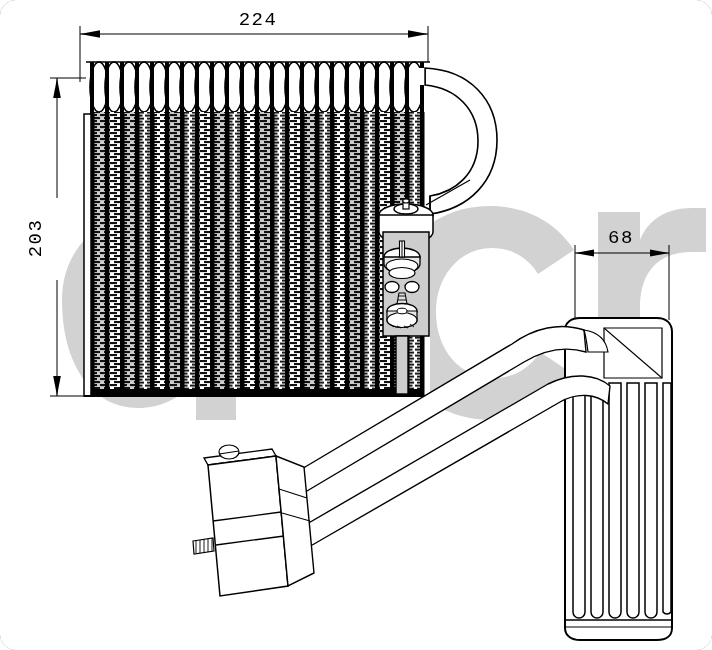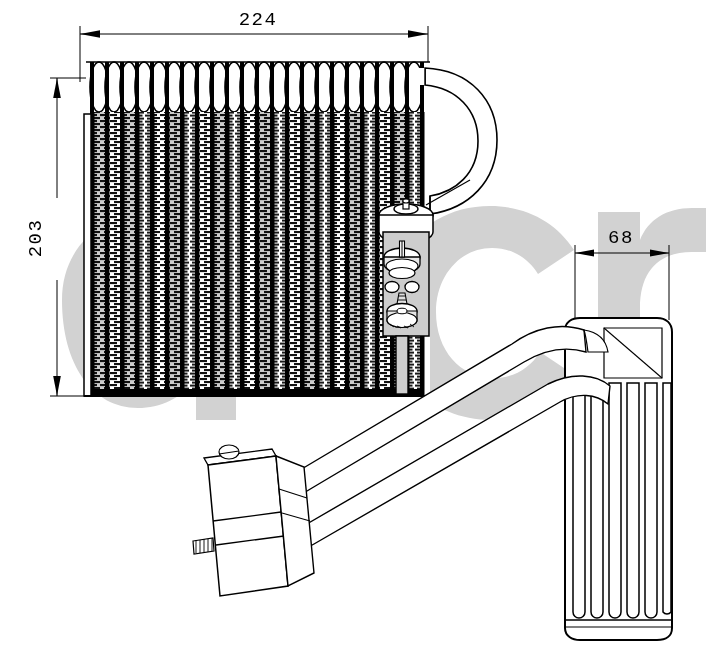--- a/index.html
+++ b/index.html
@@ -10,20 +10,21 @@
   }
   body {
     font-family: "Liberation Sans", sans-serif;
   }
   #drawing-canvas {
     position: relative;
     width: 712px;
     height: 650px;
     background: #737373;
     overflow: hidden;
+    border-radius: 16px;
   }
   #drawing-canvas svg {
     display: block;
   }
   .dim-text {
     font-family: "Liberation Mono", monospace;
     font-size: 19px;
     letter-spacing: 1.5px;
     fill: #000000;
   }

